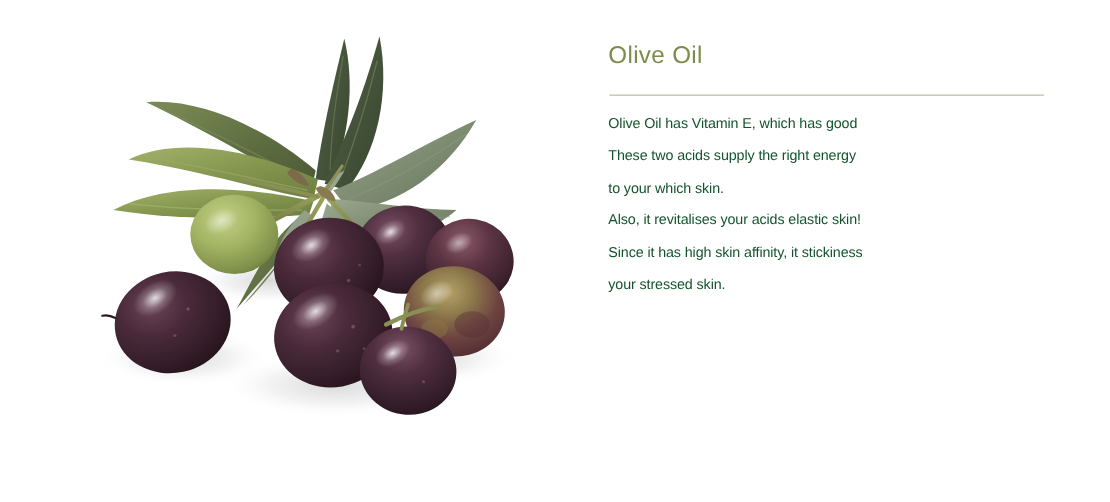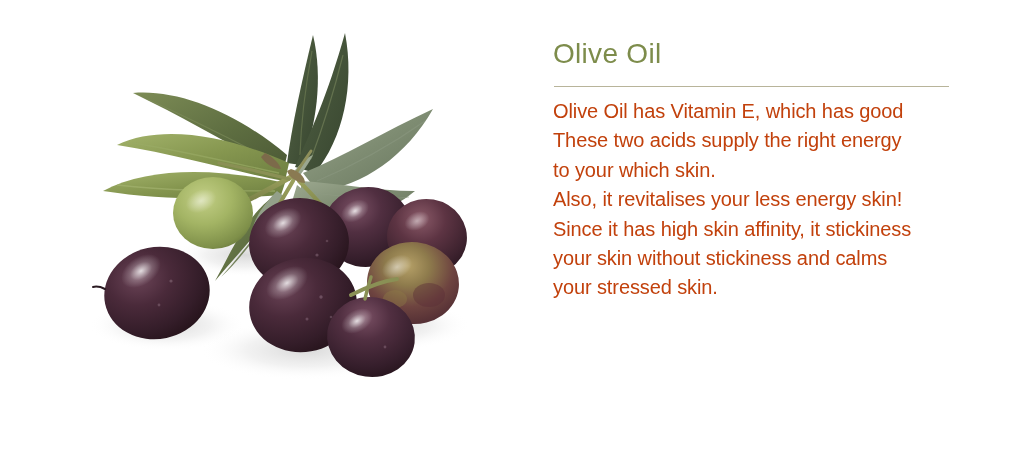--- a/index.html
+++ b/index.html
@@ -47,21 +47,21 @@
     top: 0;
     width: 440px;
     height: 456px;
   }
   #product-title {
     position: absolute;
     left: 0;
     top: 38px;
     margin: 0;
     font-family: "Liberation Sans", sans-serif;
-    font-size: 28px;
+    font-size: 22px;
     font-weight: 400;
     letter-spacing: 0.3px;
     line-height: 1.12;
     color: #7d8c4b;
     white-space: nowrap;
   }
   #title-rule {
     position: absolute;
     left: 1px;
     top: 86px;
@@ -73,24 +73,24 @@
     position: absolute;
     left: 0;
     top: 97px;
     width: 440px;
     margin: 0;
     padding: 0;
     list-style: none;
   }
   #description li {
     font-family: "Liberation Sans", sans-serif;
-    font-size: 20px;
+    font-size: 13px;
     font-weight: 400;
     line-height: 29.4px;
-    color: #c2410c;
+    color: #14532d;
     white-space: nowrap;
     letter-spacing: -0.1px;
   }
 </style>
 </head>
 <body>
 
 <div id="page">
 
   <div id="photo-panel">
@@ -286,20 +286,19 @@
 
   <div id="text-panel">
     <h1 id="product-title">Olive Oil</h1>
 
     <div id="title-rule"></div>
 
     <ul id="description">
       <li>Olive Oil has Vitamin E, which has good</li>
       <li>These two acids supply the right energy</li>
       <li>to your which skin.</li>
-      <li>Also, it revitalises your less energy skin!</li>
+      <li>Also, it revitalises your acids elastic skin!</li>
       <li>Since it has high skin affinity, it stickiness</li>
-      <li>your skin without stickiness and calms</li>
       <li>your stressed skin.</li>
     </ul>
   </div>
 
 </div>
 
 </body></html>

